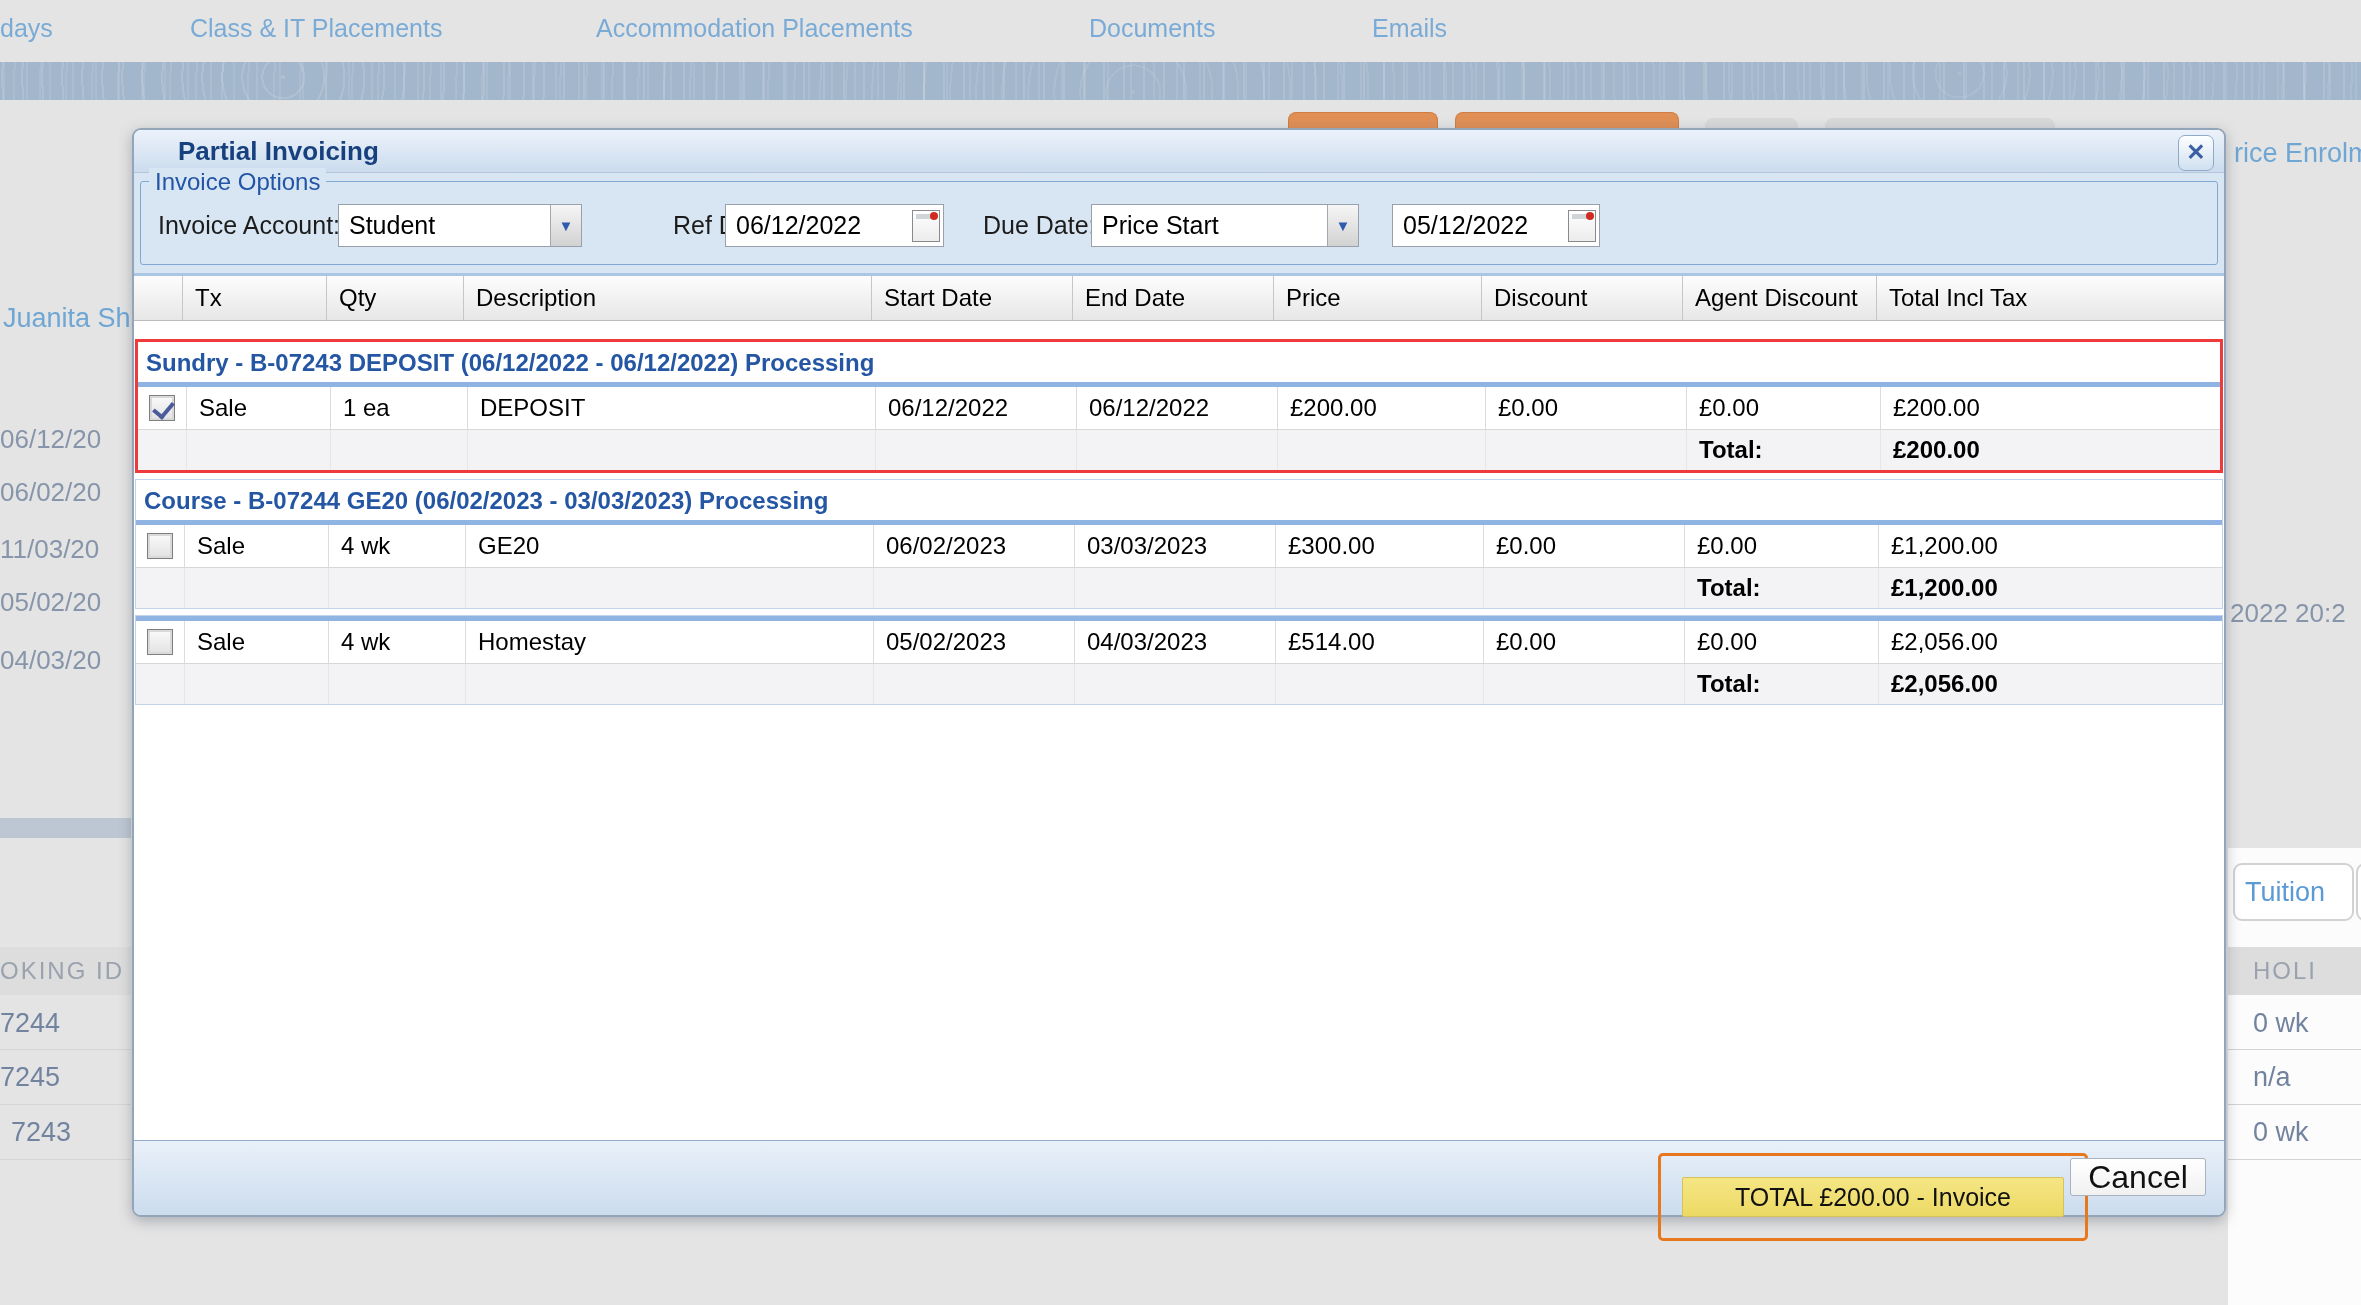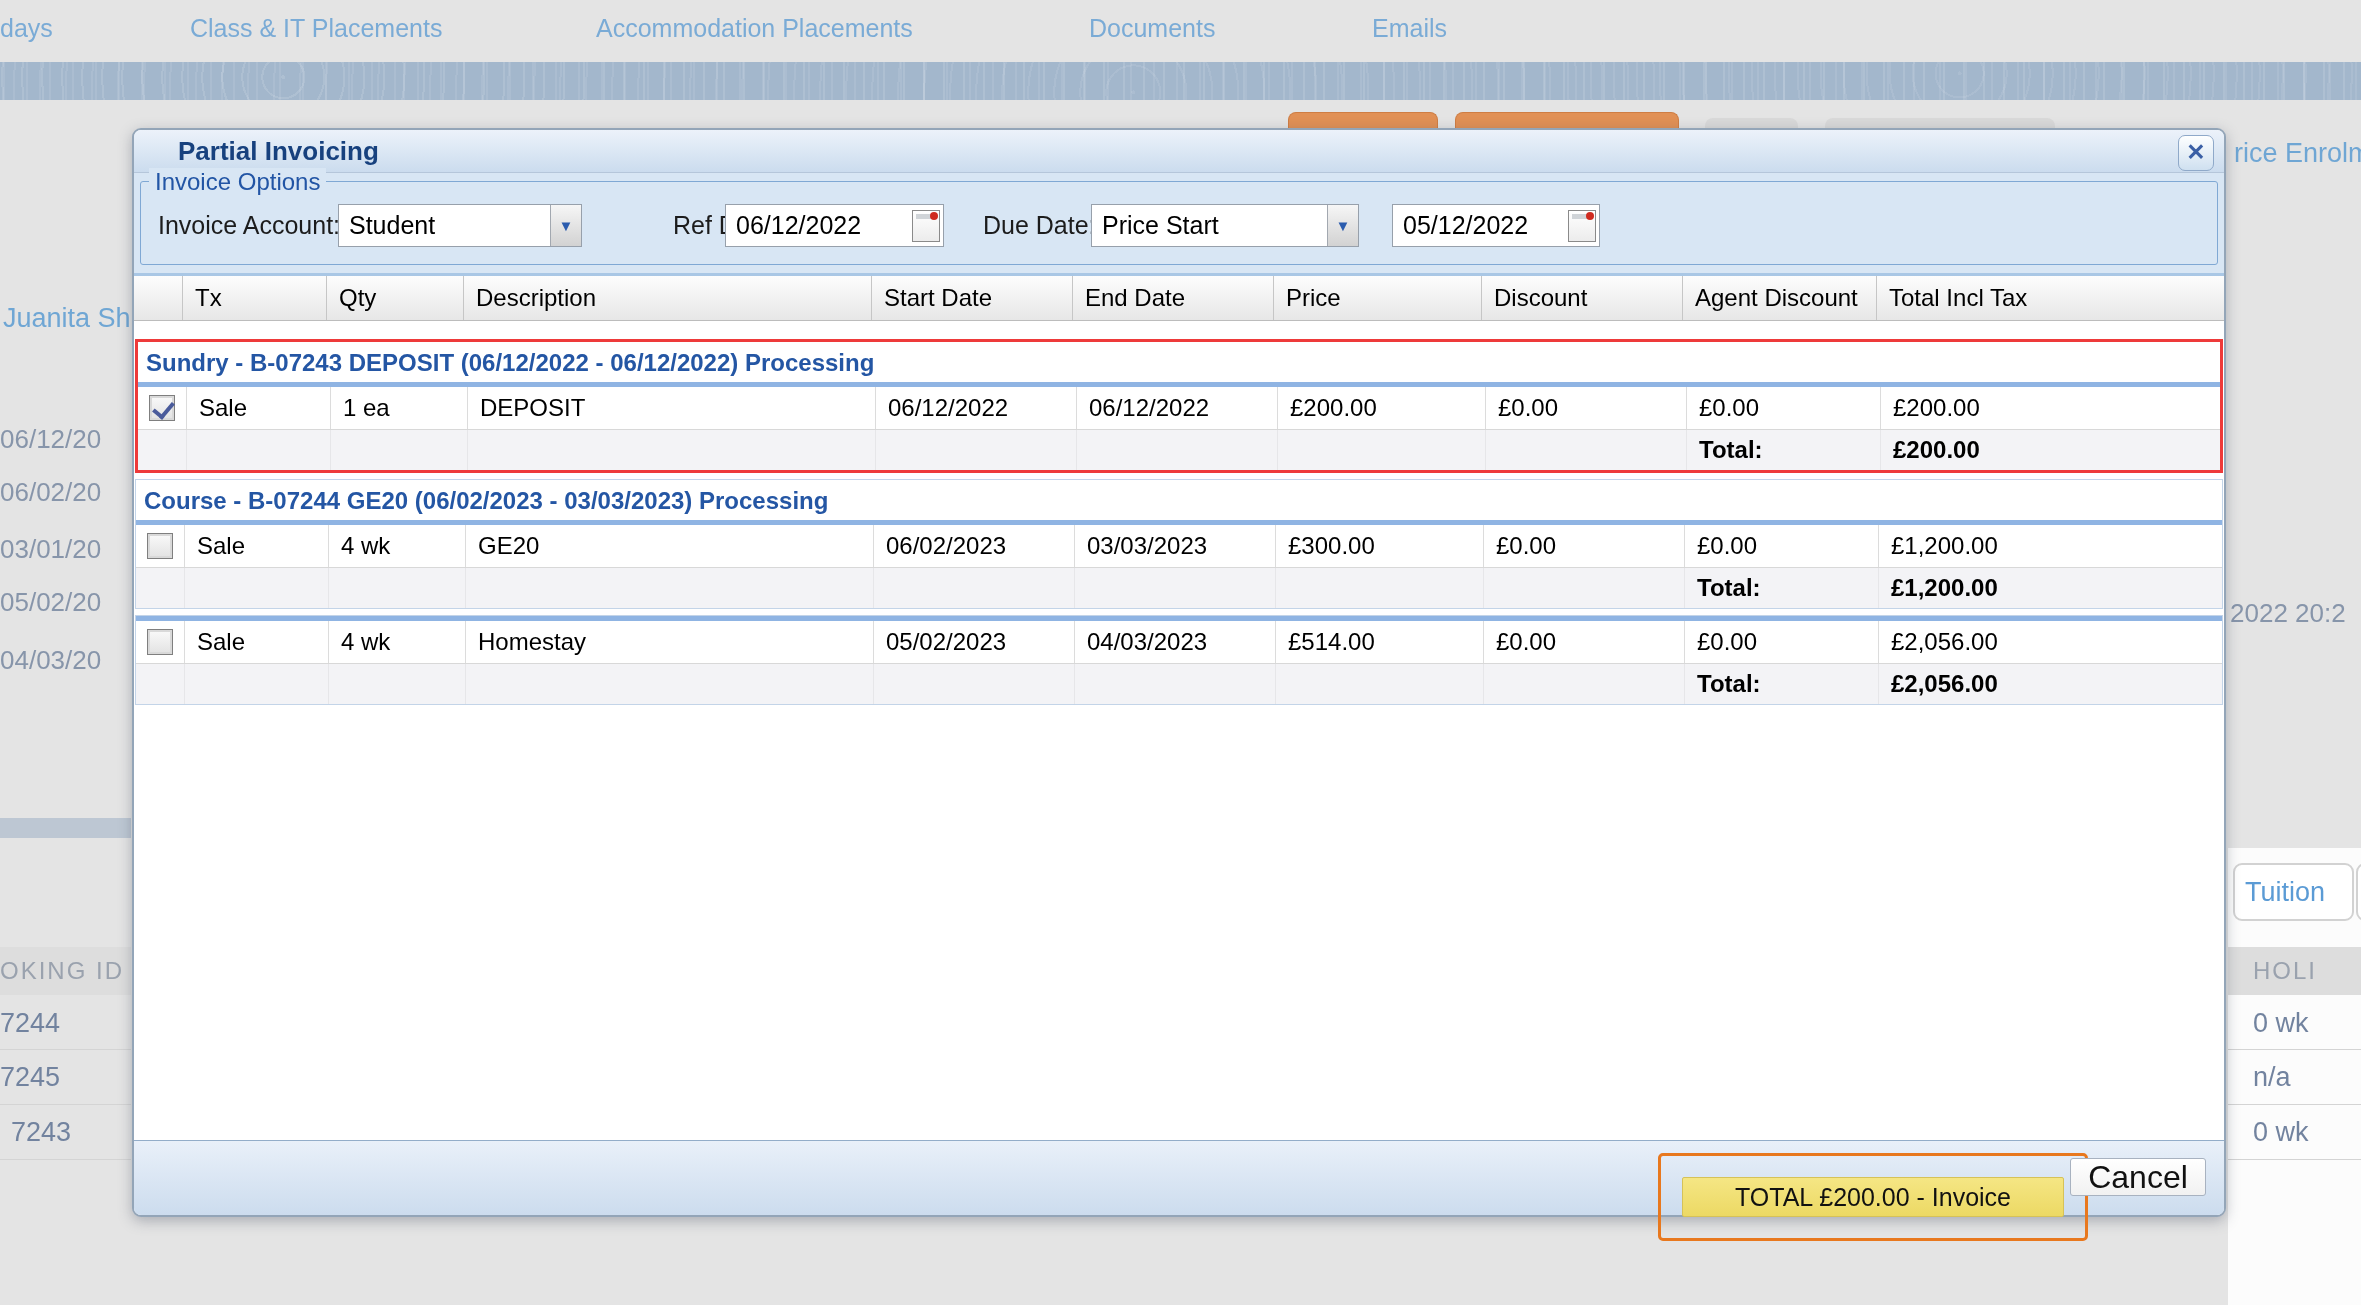--- a/index.html
+++ b/index.html
@@ -110,21 +110,21 @@
 <div class="abs blue-band"></div>
 <div class="tab-top tab-orange" style="left:1288px;width:148px"></div>
 <div class="tab-top tab-orange" style="left:1455px;width:222px"></div>
 <div class="tab-top tab-gray" style="left:1705px;width:93px"></div>
 <div class="tab-top tab-gray" style="left:1825px;width:230px"></div>
 
 <div class="abs strip left-strip">
   <span class="bg-link" style="left:3px;top:203px">Juanita Sh</span>
   <span class="bg-date" style="top:324px">06/12/20</span>
   <span class="bg-date" style="top:377px">06/02/20</span>
-  <span class="bg-date" style="top:434px">03/01/20</span>
+  <span class="bg-date" style="top:434px">11/03/20</span>
   <span class="bg-date" style="top:487px">05/02/20</span>
   <span class="bg-date" style="top:545px">04/03/20</span>
   <div class="bg-band" style="top:718px"></div>
   <div class="bg-thead" style="top:847px">OKING ID</div>
   <span class="bg-row" style="left:0;top:908px">7244</span>
   <span class="bg-row" style="left:0;top:962px">7245</span>
   <span class="bg-row" style="left:11px;top:1017px">7243</span>
   <div class="bg-sep" style="top:949px"></div>
   <div class="bg-sep" style="top:1004px"></div>
   <div class="bg-sep" style="top:1059px"></div>

